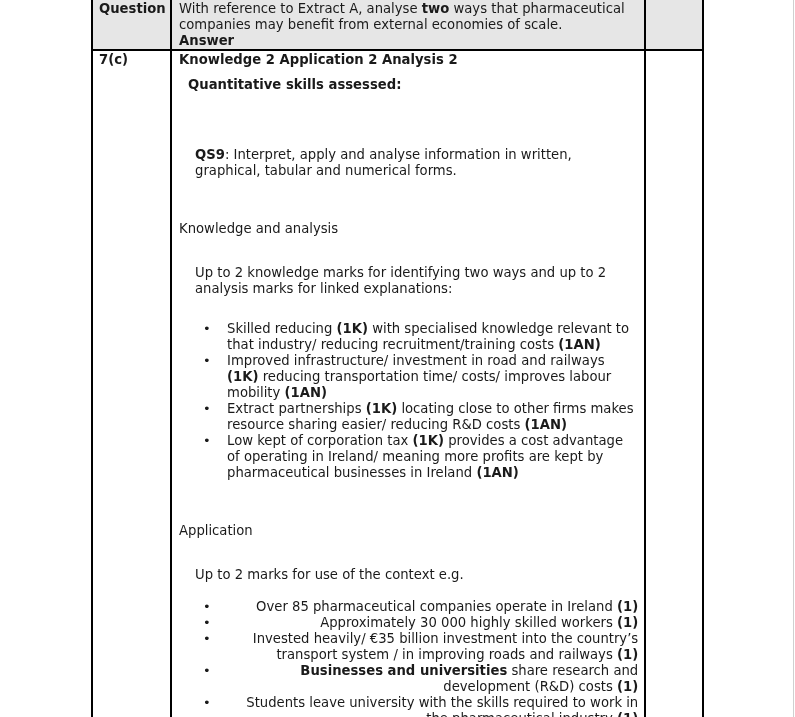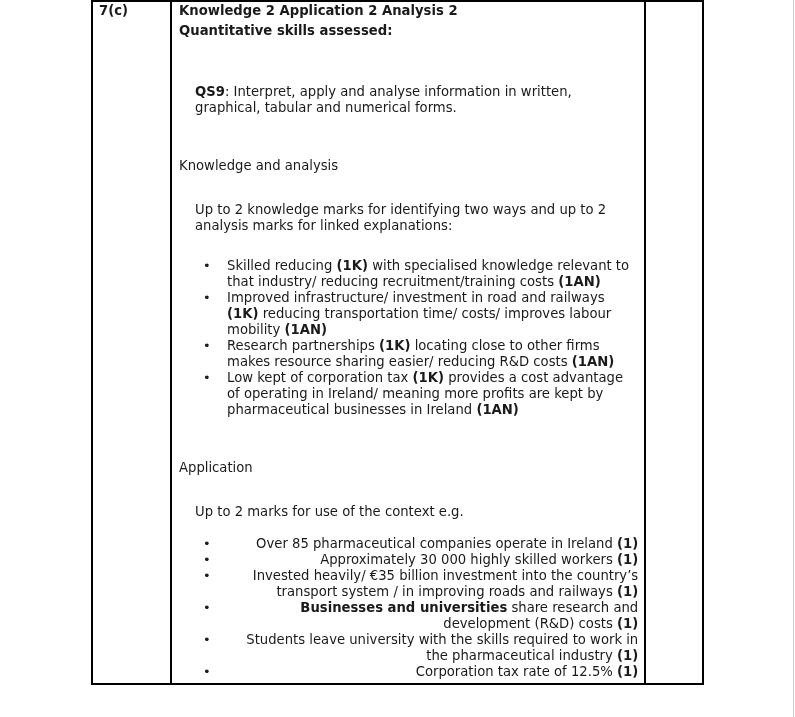--- a/index.html
+++ b/index.html
@@ -49,21 +49,21 @@
       padding: 1px 2px 0 6px !important;
       font-weight: bold;
     }
     .acell {
       padding: 1px 6px 0 7px !important;
     }
     .header-text { margin: 0; }
     .answer-label { font-weight: bold; margin: 0; }
     b { font-weight: bold; }
     .marks-line { font-weight: bold; margin: 0 0 4px 0; }
-    .qs-label { font-weight: bold; margin: 0; }
+    .qs-label { font-weight: bold; margin: 9px; }
     .block { margin: 16px; }
     .spacer-16 { height: 16px; }
     .spacer-12 { height: 12px; }
     .spacer-10 { height: 10px; }
     .spacer-28 { height: 29px; }
     .subhead { font-weight: normal; margin: 0; }
     ul.bullets {
       margin: 0;
       padding: 0 0 0 48px;
       list-style: none;
@@ -88,39 +88,49 @@
 
 <div class="page-edge"></div>
 
 <table class="mark-scheme">
   <colgroup>
     <col class="col-q">
     <col class="col-a">
     <col class="col-m">
   </colgroup>
   <tbody>
+      <tr class="header-row">
+    <td class="qcell">
+      <span>Question</span>
+    </td>
+    <td class="acell">
+      <p class="header-text"><span>With reference to Extract A, analyse </span><b>two</b><span> ways that pharmaceutical companies may benefit from external economies of scale.</span></p>
+      <p class="answer-label">Answer</p>
+    </td>
+    <td></td>
+  </tr>
   <tr class="body-row">
     <td class="qcell body-cell">
       <span>7(c)</span>
     </td>
     <td class="acell body-cell">
       <p class="marks-line">Knowledge 2 Application 2 Analysis 2</p>
       <p class="qs-label">Quantitative skills assessed:</p>
       <div class="spacer-28"></div>
       <p class="block"><b>QS9</b><span>: Interpret, apply and analyse information in written, graphical, tabular and numerical forms.</span></p>
       <div class="spacer-16"></div>
       <div class="spacer-10"></div>
       <p class="subhead">Knowledge and analysis</p>
       <div class="spacer-12"></div>
       <p class="block">Up to 2 knowledge marks for identifying two ways and up to 2 analysis marks for linked explanations:</p>
       <div style="height:8px"></div>
       <ul class="bullets" id="knowledge-list">
             <li><span>Skilled reducing </span><b>(1K)</b><span> with specialised knowledge relevant to that industry/ reducing recruitment/training costs </span><b>(1AN)</b></li>
             <li><span>Improved infrastructure/ investment in road and railways </span><b>(1K)</b><span> reducing transportation time/ costs/ improves labour mobility </span><b>(1AN)</b></li>
-            <li><span>Research partnerships </span><b>(1K)</b><span> locating close to other firms makes resource sharing easier/ reducing R&amp;D costs </span><b>(1AN)</b></li>
+            <li><span>Extract partnerships </span><b>(1K)</b><span> locating close to other firms makes resource sharing easier/ reducing R&amp;D costs </span><b>(1AN)</b></li>
             <li><span>Low kept of corporation tax </span><b>(1K)</b><span> provides a cost advantage of operating in Ireland/ meaning more profits are kept by pharmaceutical businesses in Ireland </span><b>(1AN)</b></li>
           </ul>
       <div style="height:42px"></div>
       <p class="subhead">Application</p>
       <div class="spacer-12"></div>
       <p class="block">Up to 2 marks for use of the context e.g.</p>
       <ul class="bullets app" id="application-list">
             <li><span>Over 85 pharmaceutical companies operate in Ireland </span><b>(1)</b></li>
             <li><span>Approximately 30 000 highly skilled workers </span><b>(1)</b></li>
             <li><span>Invested heavily/ €35 billion investment into the country’s transport system / in improving roads and railways </span><b>(1)</b></li>

